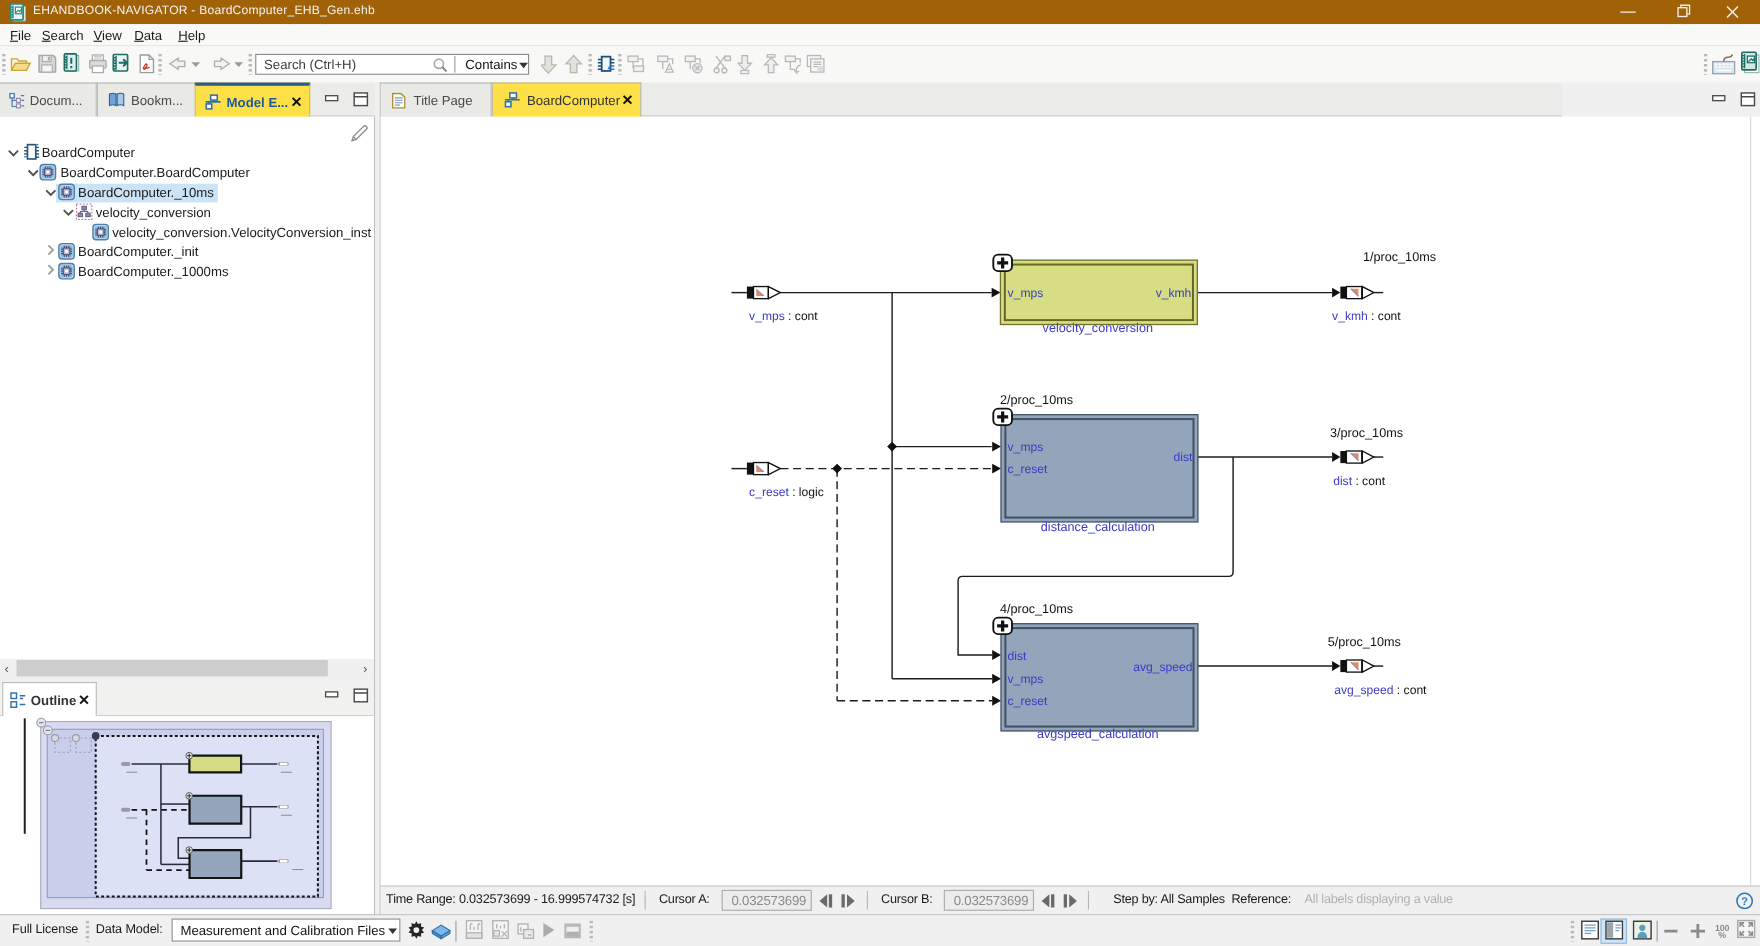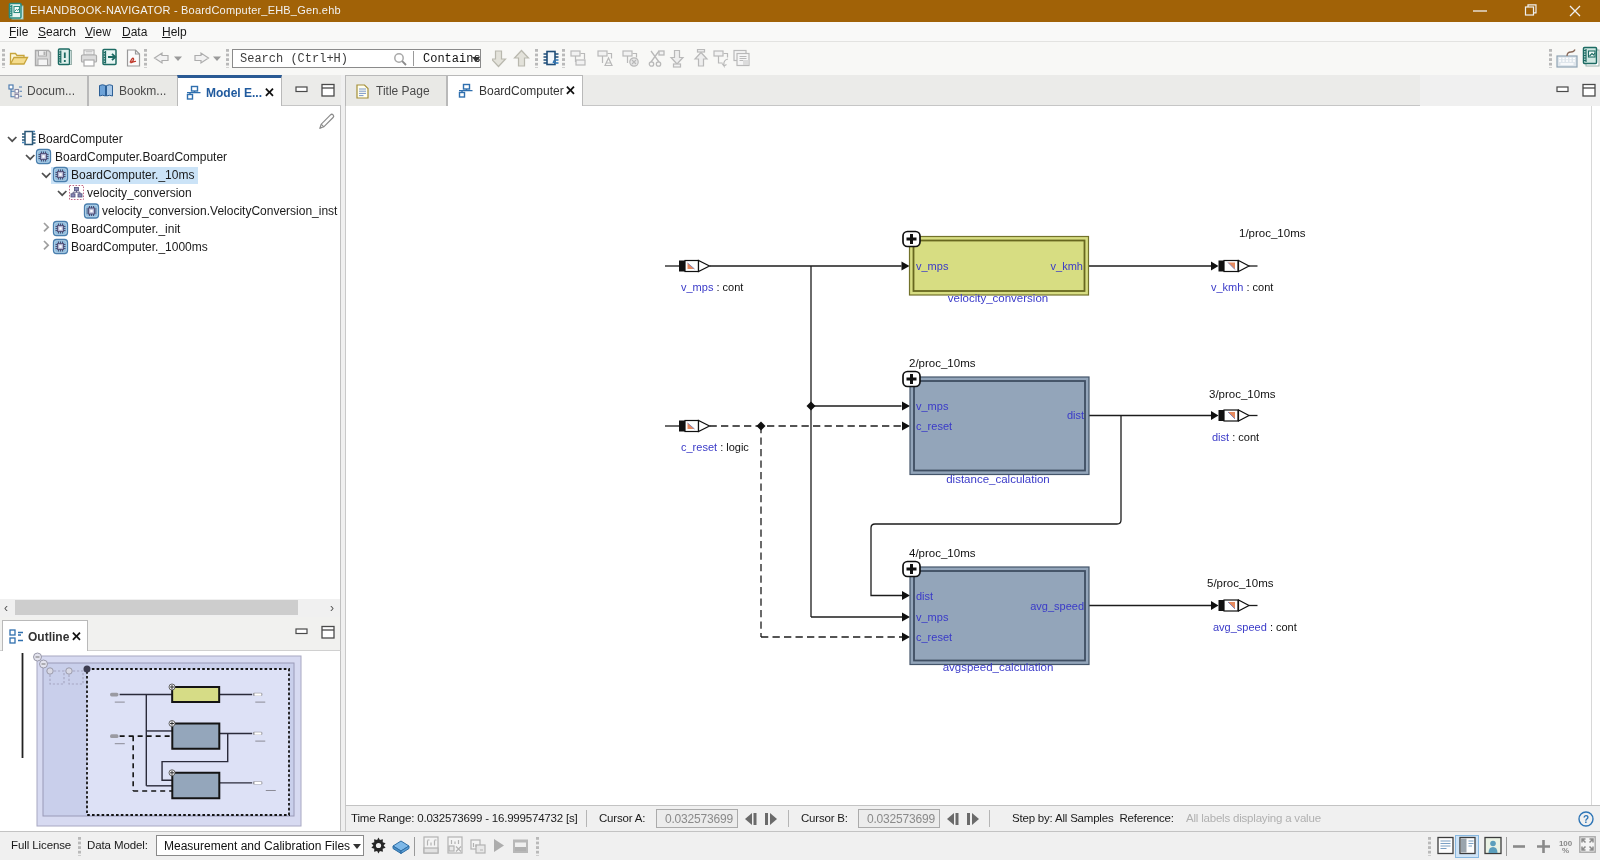--- a/index.html
+++ b/index.html
@@ -13,30 +13,30 @@
 
 
 #menubar { position:absolute; left:0; top:22px; width:1600px; height:20px; background:#f9f9f8; font-size:12px; color:#1a1a1a; border-bottom:1px solid #e3e3e1; }
 #menubar span { position:absolute; top:3px; }
 #menubar u { text-decoration:underline; }
 
 
 #toolbar { position:absolute; left:0; top:42px; width:1600px; height:33px; background:#f8f8f6; }
 .tbsep { position:absolute; top:7px; width:3px; height:19px;
   background-image:linear-gradient(#b9b9b9 2.4px, transparent 2.4px); background-size:3px 4.6px; }
-#searchbox { position:absolute; left:232px; top:49px; width:249px; height:19px; border:1px solid #8a8a8a; background:#fff;font-family:Liberation Mono, monospace; }
+#searchbox { position:absolute; left:232px; top:49px; width:249px; height:19px; border:1px solid #8a8a8a; background:#fff; }
 #searchbox .ph { position:absolute; left:7px; top:2px; font-size:12px; color:#3c3c3c; }
 #searchbox .div { position:absolute; left:180px; top:1px; width:1px; height:15px; background:#9a9a9a; }
 #searchbox .contains { position:absolute; left:190px; top:2px; font-size:12px; color:#111; }
 #searchbox .caret { position:absolute; left:239px; top:7px; width:0; height:0; border-left:4px solid transparent; border-right:4px solid transparent; border-top:5px solid #333; }
 
 
 .tabstrip { position:absolute; top:75px; height:31px; background:#ebebe9; border-bottom:1px solid #c6c6c6; }
 .tab { position:absolute; top:0; height:31px; font-size:12px; color:#4a4a4a; background:#e9e9e6; border:1px solid #b9b9b9; border-bottom:none; }
-.tab.active { background:#ffffff; height:32px; color:#333; }
+.tab.active { background:#fde047; height:32px; color:#333; }
 .tab .lbl { position:absolute; top:8px;text-align:center; }
 .tab .x { position:absolute; top:7px; font-size:13px; font-weight:bold; color:#111; }
 
 
 #treepane { position:absolute; left:0; top:106px; width:341px; height:493px; background:#fff; border-right:1px solid #c0c0c0; overflow:hidden; }
 #hscroll { position:absolute; left:0; top:599px; width:341px; height:18px; background:#f0f0f0; border-right:1px solid #c0c0c0; }
 #hscroll .thumb { position:absolute; left:15px; top:1px; width:283px; height:15px; background:#cdcdcd; }
 #hscroll .arr { position:absolute; top:2px; font-size:12px; color:#555; }
 #outlinehdr { position:absolute; left:0; top:617px; width:341px; height:34px; background:#f1f1ef; border-right:1px solid #c0c0c0; border-bottom:1px solid #d0d0d0; }
 #outlinetab { position:absolute; left:2px; top:3px; width:86px; height:31px; background:#fff; border:1px solid #b9b9b9; border-bottom:none; }

